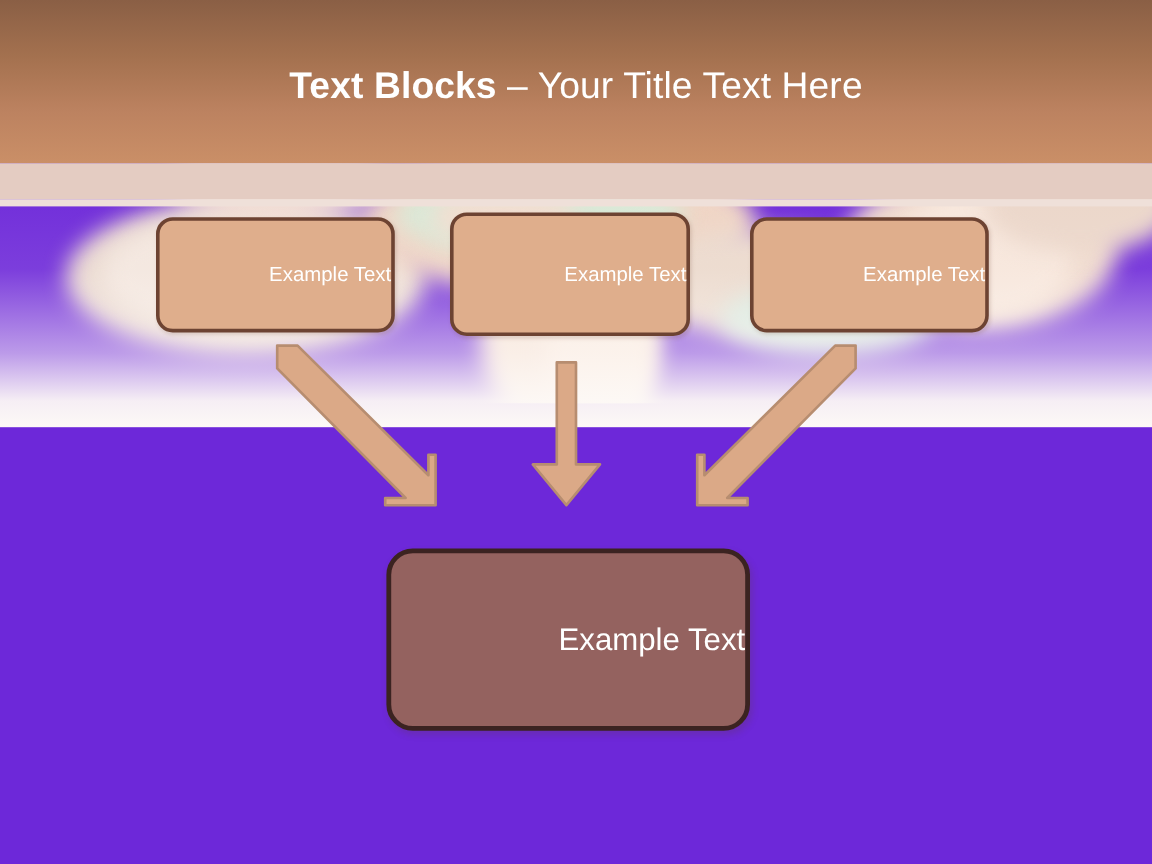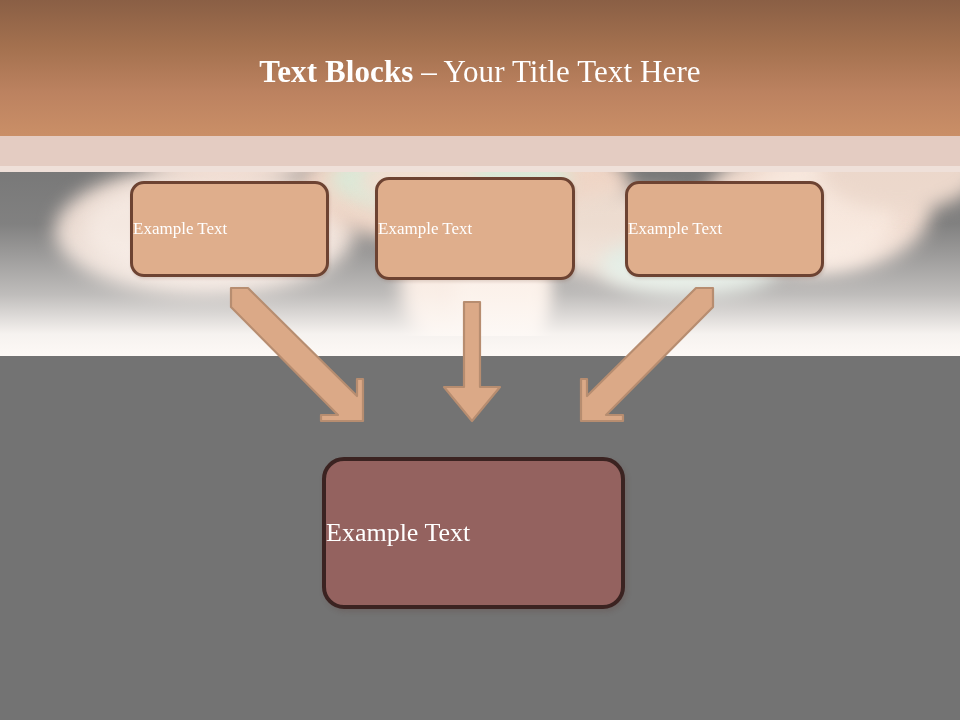--- a/index.html
+++ b/index.html
@@ -5,22 +5,22 @@
   html, body {
     margin: 0;
     padding: 0;
     background: #ffffff;
   }
   #slide {
     position: relative;
     width: 960px;
     height: 720px;
     overflow: hidden;
-    background: #737373;
-    font-family: Liberation Serif, serif;
+    background: #6d28d9;
+    font-family: Liberation Sans, sans-serif;
   }
 
   
   .bg-photo {
     position: absolute;
     left: 0;
     top: 136px;
     width: 960px;
     height: 200px;
     overflow: hidden;
@@ -79,21 +79,21 @@
     white-space: nowrap;
   }
   .title .bold { font-weight: 700; }
 
   
   .box {
     position: absolute;
     box-sizing: border-box;
     display: flex;
     align-items: center;
-    justify-content: flex-start;
+    justify-content: flex-end;
     text-align: center;
     color: #FFFFFF;
   }
   .box-top {
     background: #DFAE8C;
     border: 3px solid #6D4332;
     border-radius: 14px;
     font-size: 17px;
     font-weight: 400;
     box-shadow: 1px 2px 3px rgba(120,80,60,0.18);

